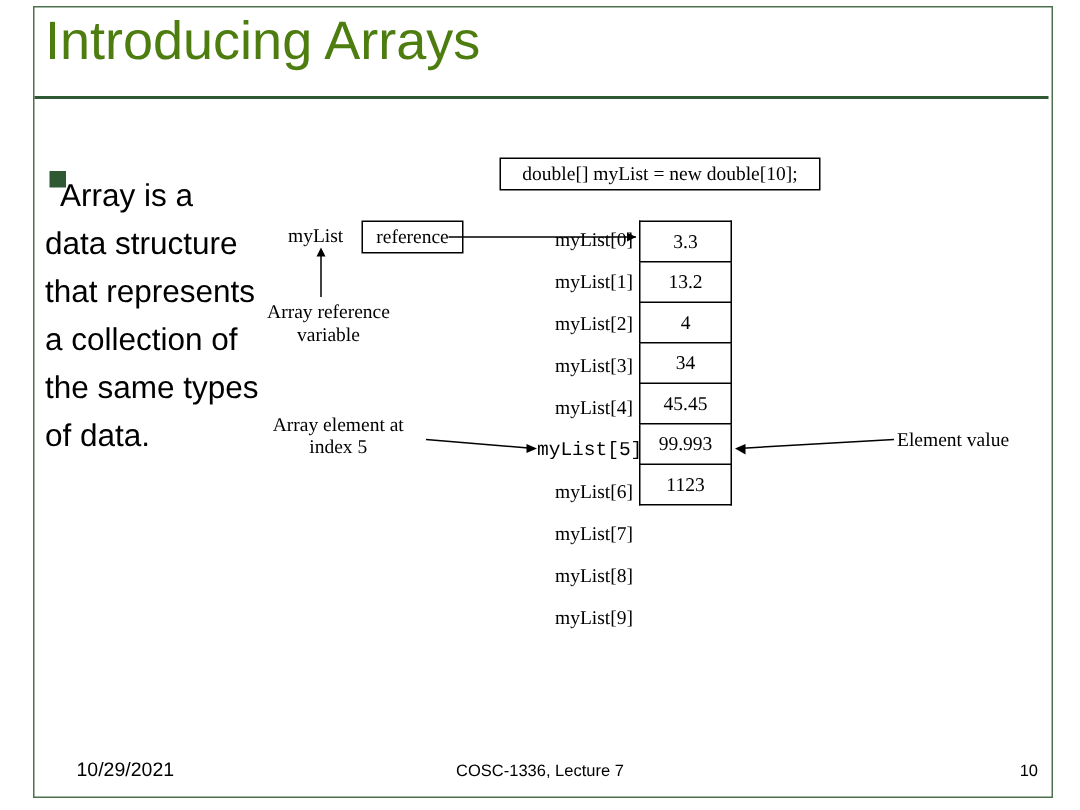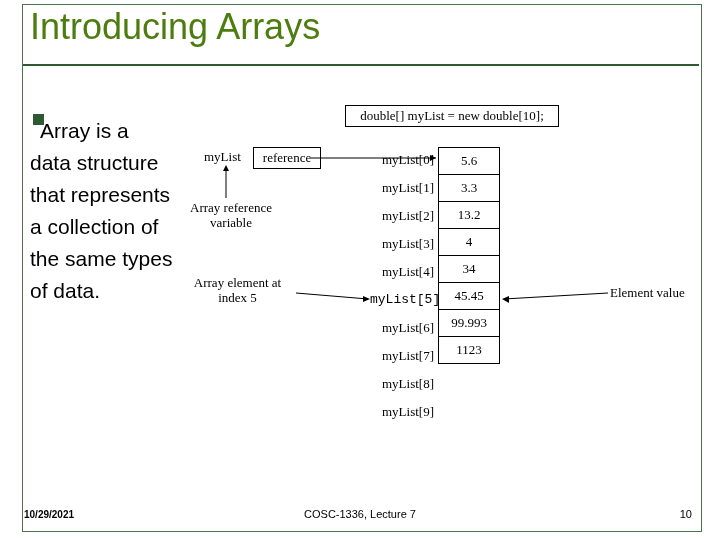--- a/index.html
+++ b/index.html
@@ -54,26 +54,25 @@
     font-size: 21px;
     line-height: 32px;
     color: #000;
     font-family: Arial, sans-serif;
   }
   .body-text .lead {
     margin-left: 10px;
   }
   .footer-date {
     position: absolute;
-    left: 24px;
+    left: 51px;
     bottom: 20px;
-    font-size: 10px;
-    font-family: Arial, sans-serif;
-    color: #000;
-    font-weight: bold;
+    font-size: 13px;
+    font-family: Arial, sans-serif;
+    color: #000;
   }
   .footer-center {
     position: absolute;
     left: 50%;
     transform: translateX(-50%);
     bottom: 20px;
     font-size: 11px;
     font-family: Arial, sans-serif;
     color: #000;
   }
@@ -81,21 +80,21 @@
     position: absolute;
     right: 28px;
     bottom: 20px;
     font-size: 11px;
     font-family: Arial, sans-serif;
     color: #000;
   }
   
   .diagram {
     position: absolute;
-    left: 190px;
+    left: 178px;
     top: 105px;
     width: 520px;
     height: 340px;
     font-family: "Times New Roman", serif;
     font-size: 14px;
     color: #000;
   }
   .decl-box {
     position: absolute;
     left: 155px;
@@ -214,23 +213,20 @@
   <div class="idx-label" style="left:180px; top:131px;">myList[3]</div>
   <div class="idx-label" style="left:180px; top:159px;">myList[4]</div>
   <div class="idx-label" style="left:180px; top:187px;font-family:Liberation Mono, monospace;">myList[5]</div>
   <div class="idx-label" style="left:180px; top:215px;">myList[6]</div>
   <div class="idx-label" style="left:180px; top:243px;">myList[7]</div>
   <div class="idx-label" style="left:180px; top:271px;">myList[8]</div>
   <div class="idx-label" style="left:180px; top:299px;">myList[9]</div>
 
   <table class="arr-table">
     <tbody>
-        <tr>
-          <td>5.6</td>
-        </tr>
     <tr>
           <td>3.3</td>
         </tr>
     <tr>
           <td>13.2</td>
         </tr>
     <tr>
           <td>4</td>
         </tr>
     <tr>

